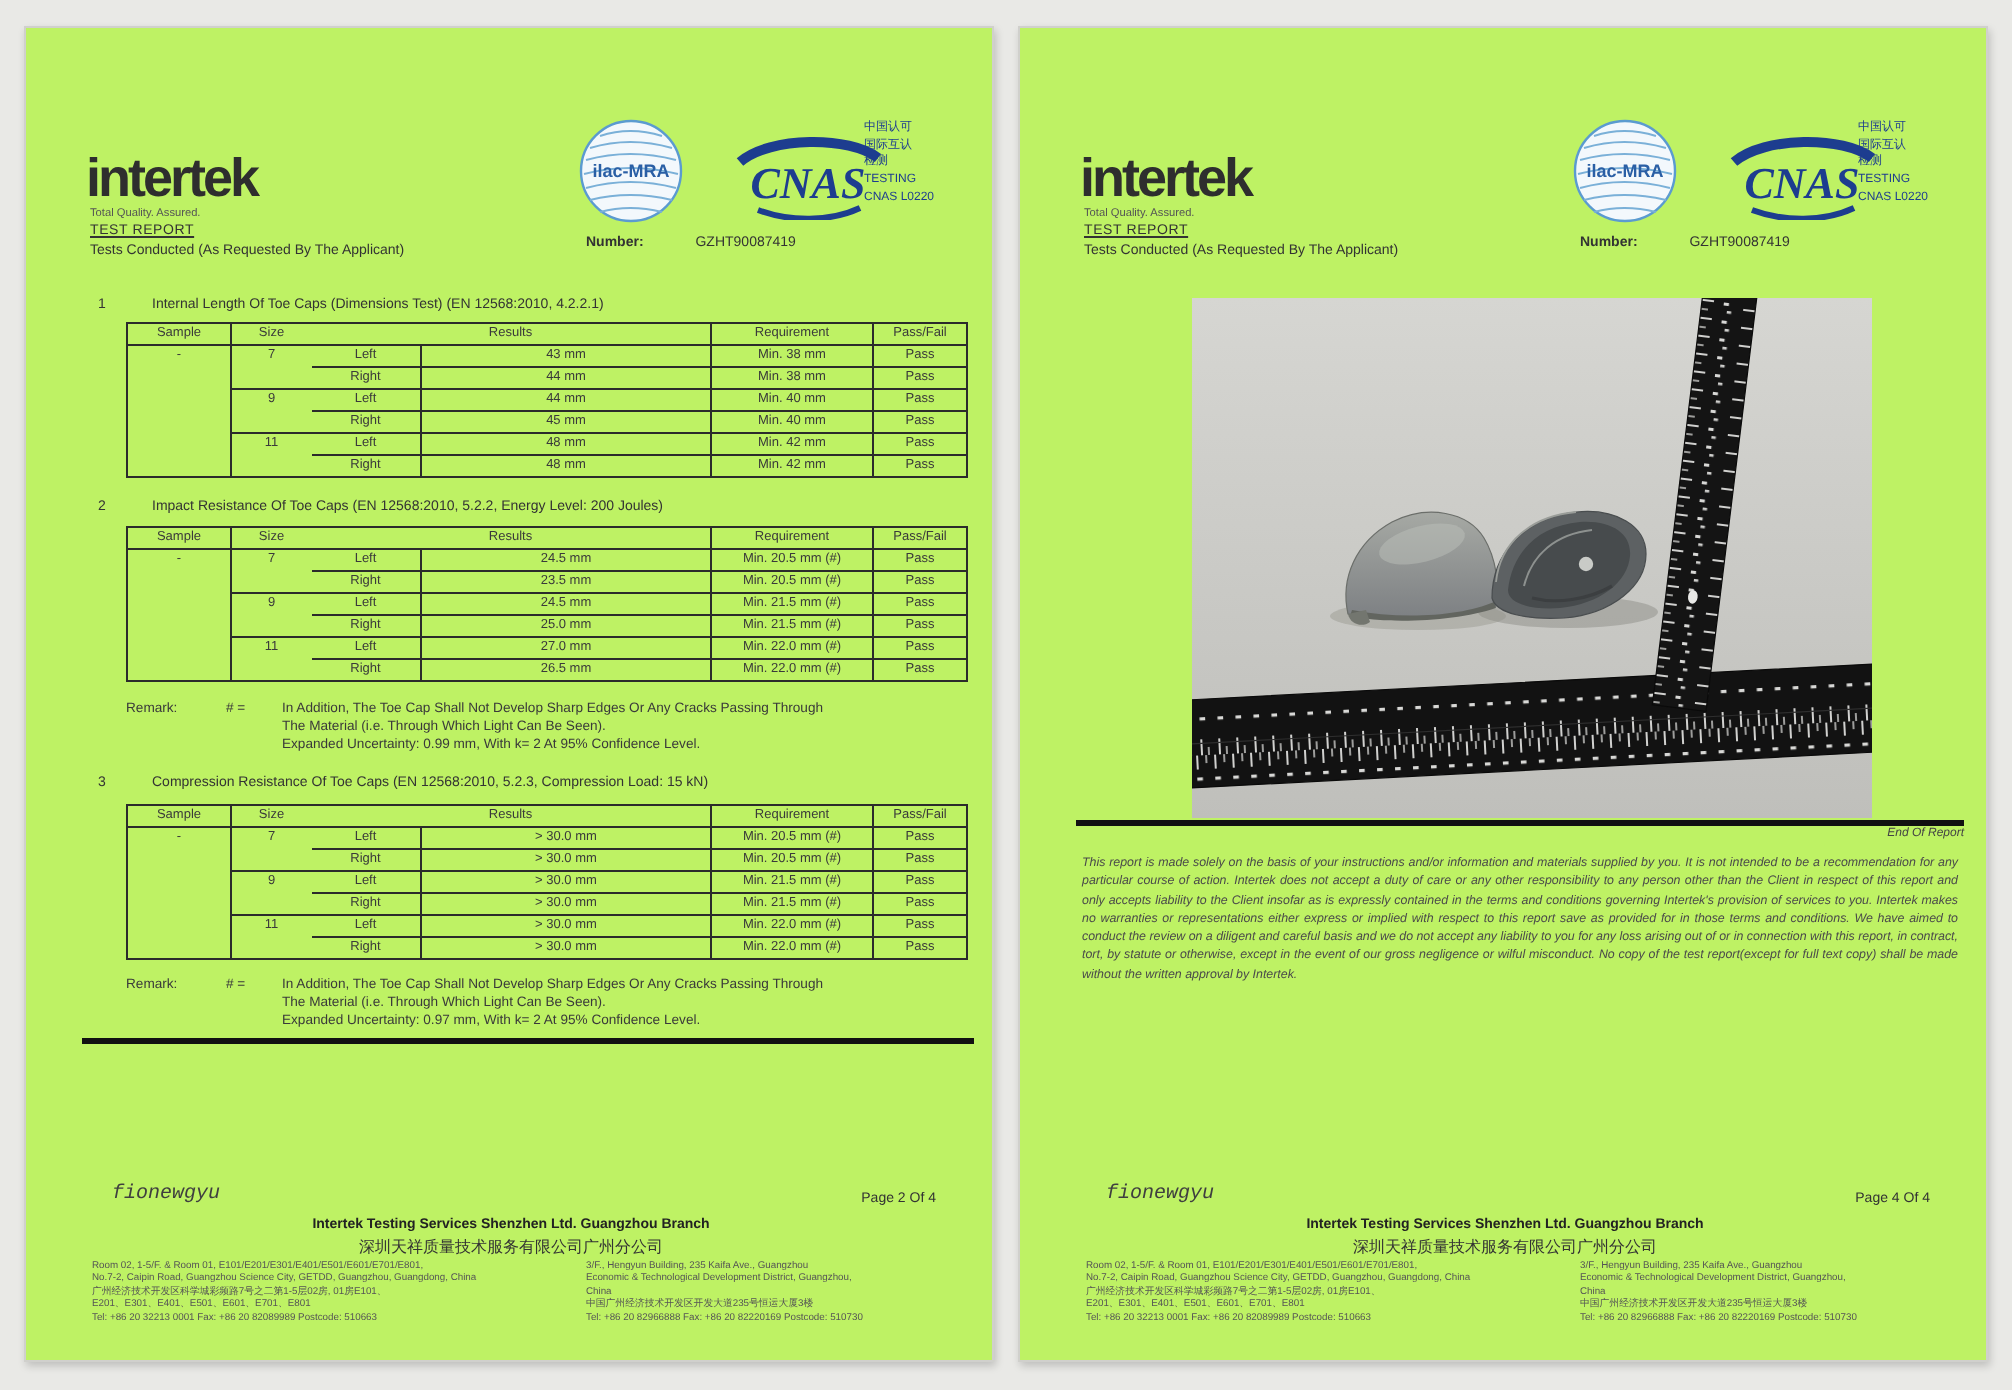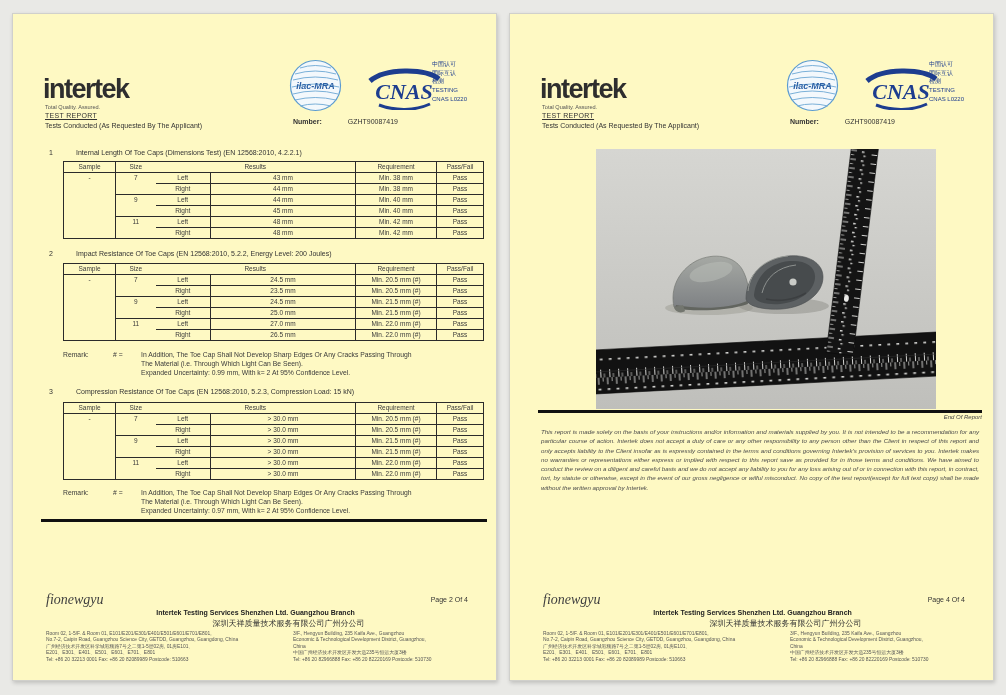--- a/index.html
+++ b/index.html
@@ -3,34 +3,34 @@
 <meta charset="utf-8">
 <style>
   html,body{margin:0;padding:0;}
   body{
     width:1006px;height:695px;background:#e9e9e6;
     font-family:"Liberation Sans", sans-serif;color:#3a3a3a;
     position:relative;overflow:hidden;
   }
   .canvas{position:absolute;inset:0;}
   .page{
-    position:absolute;top:13px;width:485px;height:668px;background:#fef9c3;
+    position:absolute;top:13px;width:485px;height:668px;background:#bef264;
     border:1px solid #d0d0cc;box-shadow:1px 2px 4px rgba(0,0,0,.18);
     box-sizing:border-box;
   }
   .page-left{left:12px;}
   .page-right{left:509px;}
   .abs{position:absolute;}
 
   
   .brand{left:30px;top:62px;font-size:27px;font-weight:bold;letter-spacing:-1.5px;color:#2e2e2e;line-height:1;}
   .tagline{left:32px;top:90px;font-size:5.6px;color:#555;}
   .report-title{left:32px;top:98px;font-size:7px;color:#333;text-decoration:underline;letter-spacing:.3px;}
   .subtitle{left:32px;top:108px;font-size:7px;color:#333;}
-  .ilac{left:276px;top:45px;font-style:italic;}
+  .ilac{left:276px;top:45px;}
   .cnas{left:350px;top:52px;}
   .cnas-side{left:419px;top:46px;font-size:6px;line-height:1.45;color:#1d3d8f;white-space:pre-line;}
   .number-row{left:280px;top:104px;font-size:7px;color:#333;}
   .number-row .lbl{font-weight:bold;margin-right:24px;}
 
   
   .sec-title{left:36px;font-size:7px;color:#333;display:flex;}
   .sec-title .no{width:27px;}
   .tbl-wrap{left:50px;}
   table.rep{border-collapse:collapse;table-layout:fixed;width:420px;font-size:6.5px;color:#3a3a3a;border:1px solid #2b2b2b;}
@@ -54,24 +54,24 @@
 
   .end-line{left:28px;width:446px;height:3px;background:#111;}
 
   
   .photo{left:86px;top:135px;}
   .eor-line{left:28px;top:396px;width:444px;height:2.5px;background:#111;}
   .end-of-report{left:28px;top:400px;width:444px;text-align:right;font-size:6px;font-style:italic;color:#444;}
   .disclaimer{left:31px;top:413px;width:438px;font-size:6.2px;font-style:italic;line-height:1.5;text-align:justify;color:#4a4a4a;margin:0;}
 
   
-  .signature{left:33px;top:578px;font-size:14px;font-style:italic;font-family:Liberation Serif, serif;color:#3f3f3f;}
+  .signature{left:43px;top:578px;font-size:10px;font-style:italic;font-family:Liberation Mono, monospace;color:#3f3f3f;}
   .page-label{left:355px;top:582px;width:100px;text-align:right;font-size:7px;color:#333;}
   .company-en{left:0;top:595px;width:485px;text-align:center;font-size:7px;font-weight:bold;color:#222;}
-  .company-cn{left:0;top:604px;width:485px;text-align:center;font-size:8px;color:#333;margin-left:33px;}
+  .company-cn{left:0;top:604px;width:485px;text-align:center;font-size:8px;color:#333;}
   .addr{top:617px;font-size:4.9px;line-height:1.32;color:#555;white-space:pre-line;}
   .addr-l{left:33px;width:238px;}
   .addr-r{left:280px;width:188px;}
 </style>
 </head>
 <body>
 
 <div class="canvas">
 
   <section class="page page-left">

